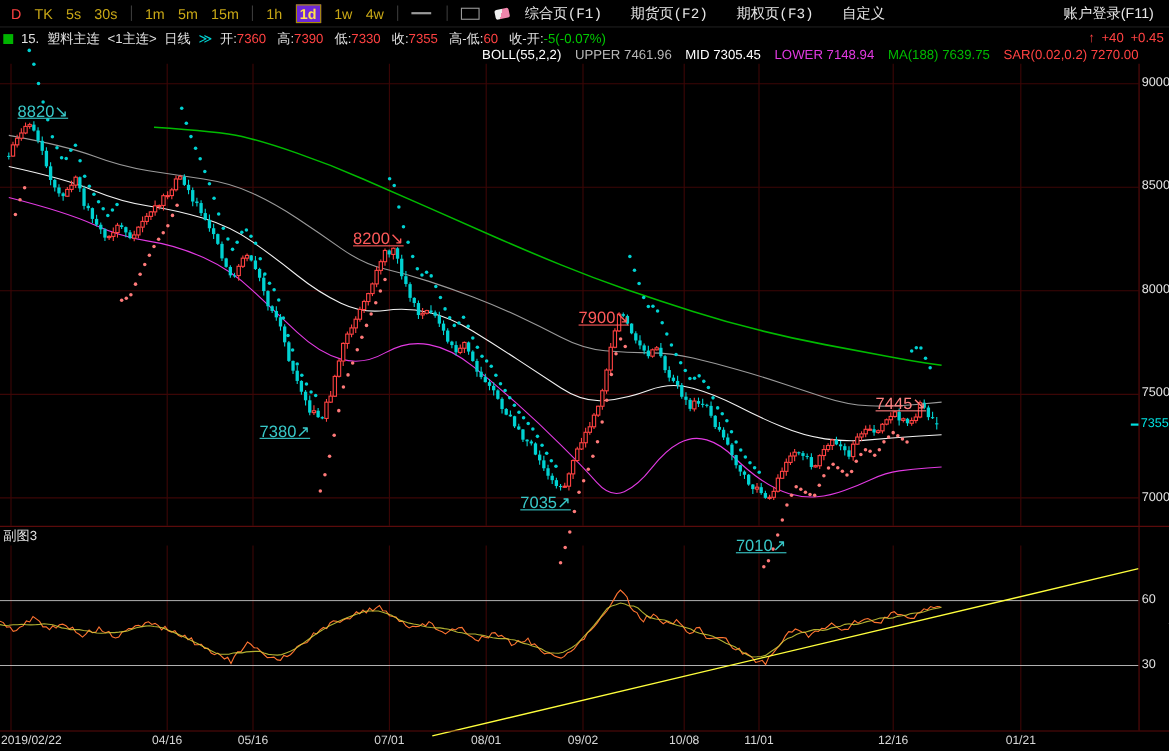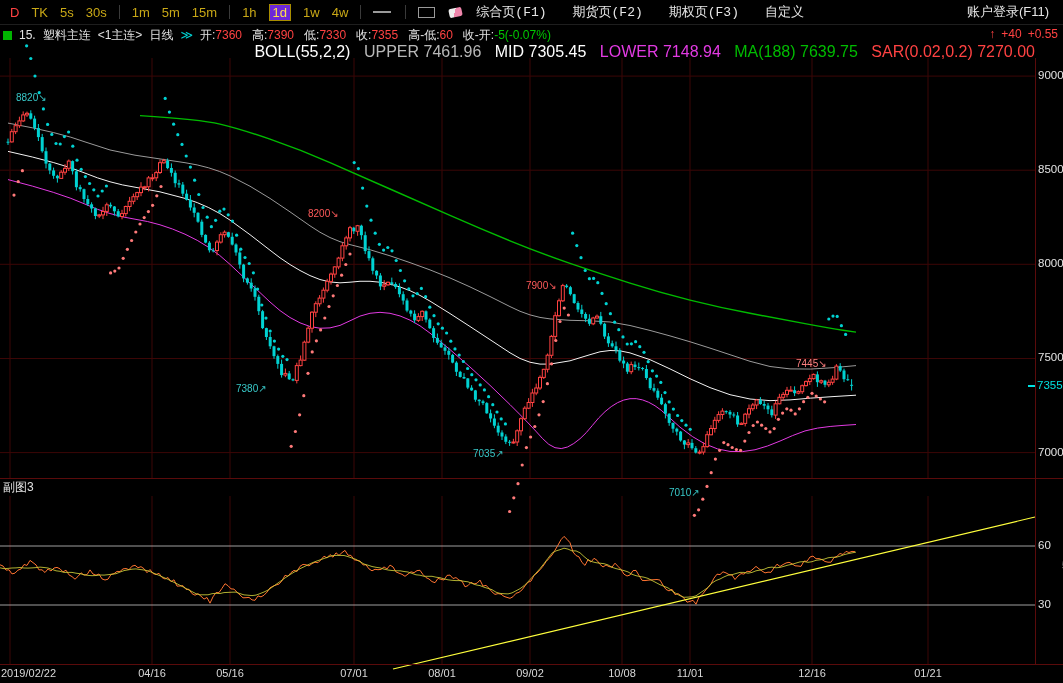--- a/index.html
+++ b/index.html
@@ -3,49 +3,49 @@
 <meta charset="utf-8">
 <style>
   html,body{margin:0;padding:0;background:#000;}
   #app{position:relative;width:1063px;height:683px;background:#000;overflow:hidden;
        font-family:"Liberation Sans","DejaVu Sans",sans-serif;}
   
   .toolbar{position:absolute;top:0;left:0;width:100%;height:25px;display:flex;align-items:center;
            padding-left:10px;box-sizing:border-box;font-size:13px;border-bottom:1px solid #1e1e1e;}
   .per{color:#c9a816;margin-right:12px;cursor:pointer;white-space:nowrap;}
   .per.red{color:#ff4242;}
-  .per.sel{color:#ffe14a;border:1px solid #a88d00;padding:0 3px;background:#6d28d9;}
+  .per.sel{color:#ffe14a;border:1px solid #a88d00;padding:0 3px;background:#6d28d9;font-weight:bold;}
   .sep{width:1px;height:14px;background:#3a3a3a;margin-right:12px;display:inline-block;}
   .icon-dash{width:18px;height:2px;background:#9a9a9a;display:inline-block;margin-right:14px;}
   .icon-rect{width:15px;height:9px;border:1px solid #9a9a9a;display:inline-block;margin-right:14px;}
   .icon-eraser{width:13px;height:9px;display:inline-block;border-radius:2px;margin-right:14px;
                background:linear-gradient(115deg,#efefef 45%,#ef86ac 45%);transform:rotate(-12deg);}
   .tab{color:#e6e6e6;margin-right:26px;cursor:pointer;white-space:nowrap;font-family:Liberation Mono, monospace;}
   .tab:first-of-type{margin-left:30px;}
   .account{margin-left:auto;margin-right:14px;color:#e6e6e6;cursor:pointer;white-space:nowrap;}
   
   .infobar{position:absolute;top:27px;left:0;width:100%;height:16px;display:flex;align-items:center;
            padding-left:3px;box-sizing:border-box;font-size:12px;color:#e2e2e2;}
   .infobar>*{margin-right:7px;white-space:nowrap;}
   #ohlc{display:inline-flex;}
   #ohlc .fld{margin-right:10px;white-space:nowrap;}
   .sq{width:9px;height:9px;background:#00b400;display:inline-block;}
   .v-red{color:#ff4242}.v-green{color:#00c800}.v-cyan{color:#00d2d2}
   .change{position:absolute;right:5px;top:27px;font-size:12px;color:#ff4242;white-space:nowrap;}
   .change span{margin-left:6px;}
   
-  .bollbar{position:absolute;top:43px;right:28px;font-size:16px;white-space:nowrap;}
+  .bollbar{position:absolute;top:43px;right:28px;font-size:12px;white-space:nowrap;}
   .bollbar span{margin-left:9px;}
   .c-white{color:#ffffff}.c-gray{color:#b8b8b8}.c-mag{color:#e23ae2}.c-green{color:#00bb00}.c-red{color:#ff4242}
   svg#chart{position:absolute;left:0;top:0;}
   #overlays{position:absolute;left:0;top:0;width:100%;height:100%;pointer-events:none;}
   .ylab{position:absolute;left:1038px;font-size:11.5px;color:#e2e2e2;}
   .lastp{position:absolute;left:1037px;font-size:11.5px;color:#00e0e0;}
   .ptick{position:absolute;left:1028px;width:7px;height:2px;background:#00e0e0;}
-  .ann{position:absolute;font-size:10px;white-space:nowrap;}
+  .ann{position:absolute;font-size:15px;white-space:nowrap;text-decoration:underline;}
   .xlab{position:absolute;top:667px;font-size:11px;color:#d8d8d8;transform:translateX(-50%);white-space:nowrap;}
   .xlab.first{transform:none;}
   
   .subbar{position:absolute;top:479px;left:0;width:100%;height:16px;font-size:12px;}
   .subbar .sleft{position:absolute;left:3px;top:0;color:#e2e2e2;}
   .subbar .sright{position:absolute;right:28px;top:0;white-space:nowrap;}
   .subbar .sright span{margin-left:10px;}
   .s-white{color:#ececec}.s-yel{color:#d8d832}
 </style>
 </head>
@@ -90,21 +90,21 @@
         <span class="fld"><span>开:</span><span class="v-red">7360</span></span>
         <span class="fld"><span>高:</span><span class="v-red">7390</span></span>
         <span class="fld"><span>低:</span><span class="v-red">7330</span></span>
         <span class="fld"><span>收:</span><span class="v-red">7355</span></span>
         <span class="fld"><span>高-低:</span><span class="v-red">60</span></span>
         <span class="fld"><span>收-开:</span><span class="v-green">-5(-0.07%)</span></span>
       </span>
   </div>
 
   <div class="change">
-    <span>↑</span><span>+40</span><span>+0.55</span>
+    <span>↑</span><span>+40</span><span>+0.45</span>
   </div>
 
   <div class="bollbar">
     <span class="c-white">BOLL(55,2,2)</span>
     <span class="c-gray">UPPER 7461.96</span>
     <span class="c-white">MID 7305.45</span>
     <span class="c-mag">LOWER 7148.94</span>
     <span class="c-green">MA(188) 7639.75</span>
     <span class="c-red">SAR(0.02,0.2) 7270.00</span>
   </div>
@@ -813,20 +813,20 @@
       <div class="xlab" style="left: 152px;">04/16</div>
       <div class="xlab" style="left: 230px;">05/16</div>
       <div class="xlab" style="left: 354px;">07/01</div>
       <div class="xlab" style="left: 442px;">08/01</div>
       <div class="xlab" style="left: 530px;">09/02</div>
       <div class="xlab" style="left: 622px;">10/08</div>
       <div class="xlab" style="left: 690px;">11/01</div>
       <div class="xlab" style="left: 812px;">12/16</div>
       <div class="xlab" style="left: 928px;">01/21</div>
       <div class="ann" style="left: 16px; top: 92px; color: rgb(56, 200, 200);">8820↘</div>
-      <div class="ann" style="left: 308px; top: 208px; color: rgb(255, 90, 90);">8200↘</div>
+      <div class="ann" style="left: 321px; top: 208px; color: rgb(255, 90, 90);">8200↘</div>
       <div class="ann" style="left: 526px; top: 280px; color: rgb(255, 90, 90);">7900↘</div>
       <div class="ann" style="left: 796px; top: 358px; color: rgb(255, 128, 128);">7445↘</div>
       <div class="ann" style="left: 236px; top: 383px; color: rgb(56, 200, 200);">7380↗</div>
       <div class="ann" style="left: 473px; top: 448px; color: rgb(56, 200, 200);">7035↗</div>
       <div class="ann" style="left: 669px; top: 451px; color: rgb(56, 200, 200); margin-top: 36px;">7010↗</div>
     </div>
 </div>
 
 </body></html>

